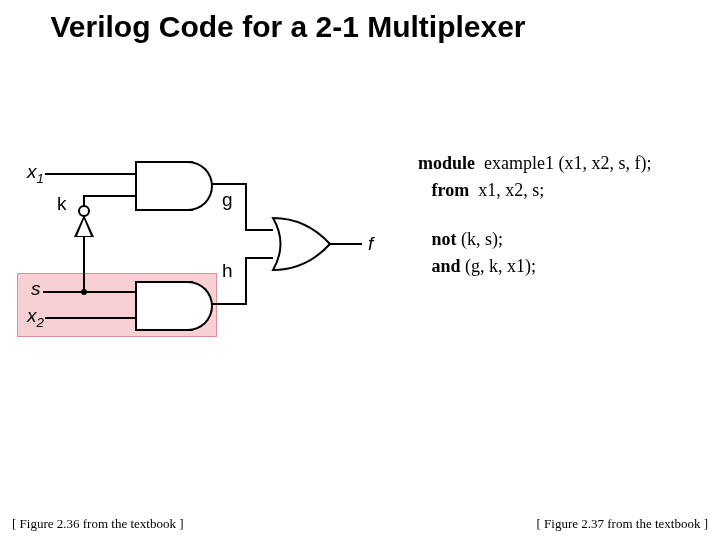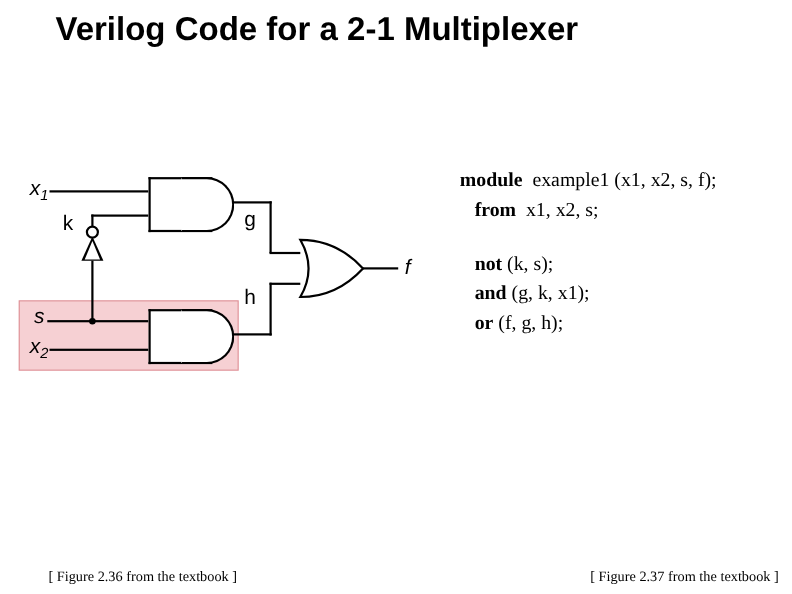--- a/index.html
+++ b/index.html
@@ -136,21 +136,21 @@
     background: rgba(230,120,130,0.07);
     margin: -1.5px 0;
     display: inline-block;
   }
   .caption {
     position: absolute;
     bottom: 8px;
     font-family: "Times New Roman", serif;
     font-size: 13px;
   }
-  .cap-left { left: 12px; margin-left: 32px; }
+  .cap-left { left: 12px; }
   .cap-right { right: 12px; }
   .sub { font-size: 0.7em; vertical-align: sub; }
 </style>
 </head>
 <body>
 
 <div class="title">Verilog Code for a 2-1 Multiplexer</div>
 
 <div class="diagram">
 
@@ -203,18 +203,17 @@
   <div class="wire-h" style="left:303px; top:78px; width:34px;"></div>
   <div class="dlabel" style="left:343px; top:68px; font-style:italic;">f</div>
 </div>
 
 <div class="code">
   <div class="line"><span class="kw">module</span><span>  example1 (x1, x2, s, f);</span></div>
   <div class="line">   <span class="kw">from</span><span>  x1, x2, s;</span></div>
   <div class="line" style="height:22px;"></div>
   <div class="line">   <span class="kw">not</span><span> (k, s);</span></div>
   <div class="line">   <span class="kw">and</span><span> (g, k, x1);</span></div>
-  <div class="line">   <span class="kw">or</span><span> (f, g, h);</span></div>
   <div class="line" style="height:22px;"></div>
 </div>
 
 <div class="caption cap-left">[ Figure 2.36 from the textbook ]</div>
 <div class="caption cap-right">[ Figure 2.37 from the textbook ]</div>
 
 </body></html>

